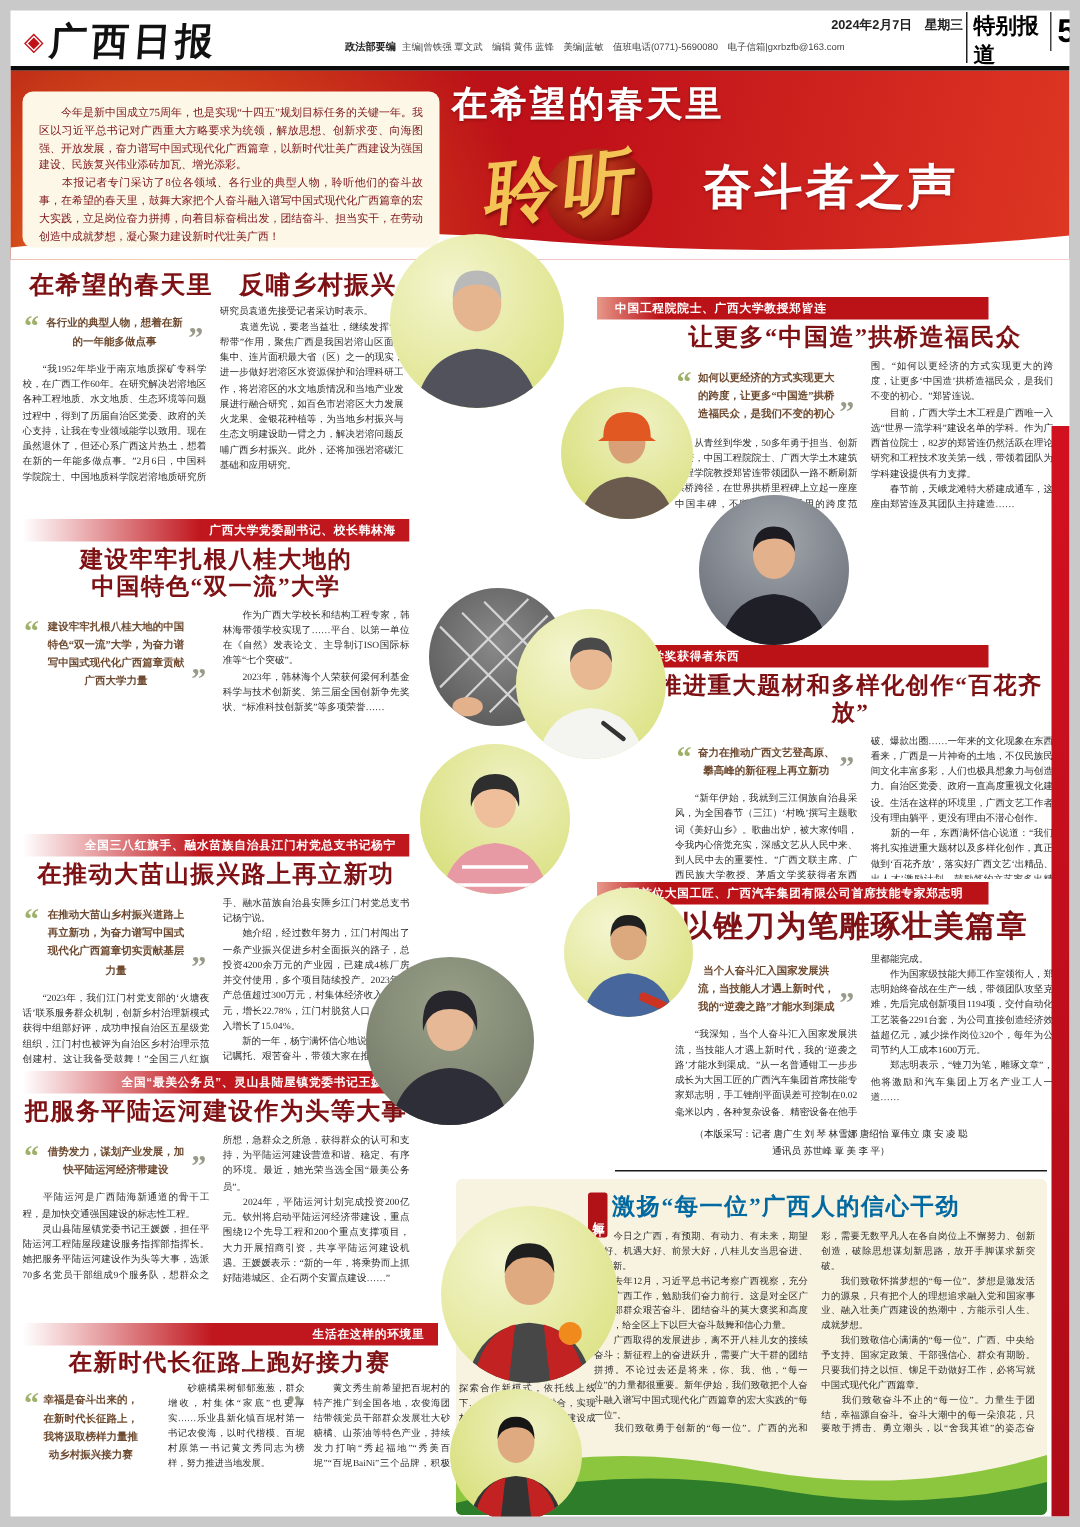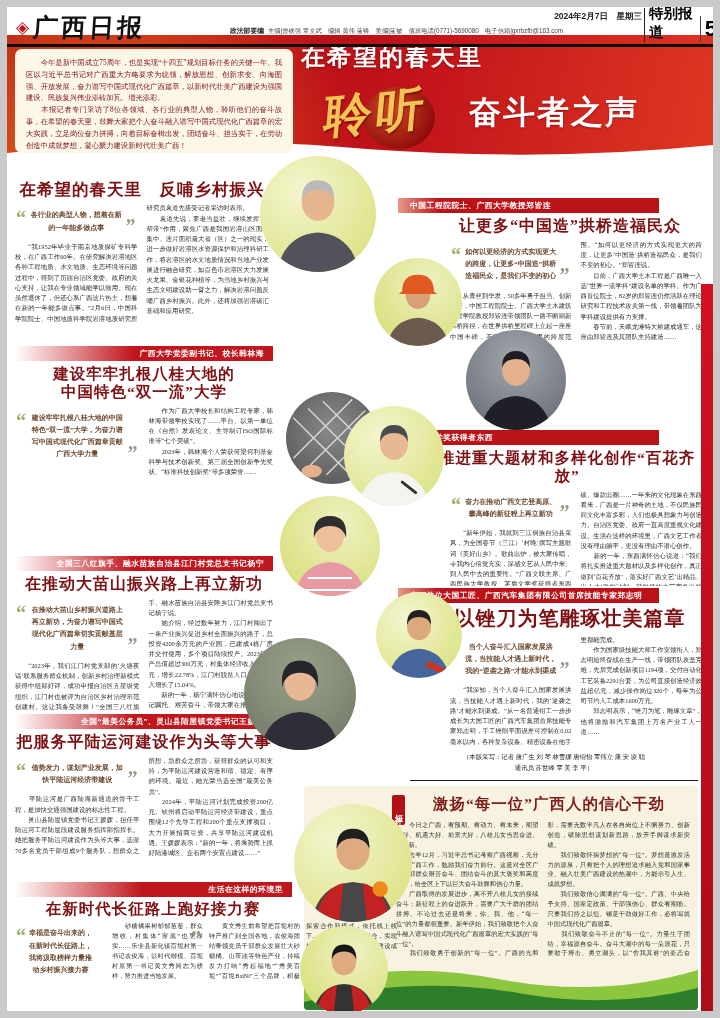--- a/index.html
+++ b/index.html
@@ -13,28 +13,28 @@
 
   
   .logo{position:absolute;left:16px;top:11px;display:flex;align-items:center;gap:4px;z-index:5;}
   .logo-diamond{color:#c01218;font-size:17px;line-height:1;}
   .logo-text{font-family:"Liberation Serif","DejaVu Serif",serif;font-weight:bold;font-size:25px;
              color:#111;letter-spacing:3px;transform:skewX(-4deg);}
   .staffline{position:absolute;left:230px;top:26px;width:410px;font-size:6.3px;color:#444;z-index:5;}
   .staffline b{color:#222;font-size:6.8px;margin-right:4px;}
   .dateline{position:absolute;left:420px;top:11px;width:222px;text-align:right;font-size:8.5px;
             font-weight:bold;color:#222;z-index:5;}
-  .sectionbox{position:absolute;left:644px;top:8px;width:68px;height:34px;display:flex;align-items:flex-end;
+  .sectionbox{position:absolute;left:644px;top:8px;width:68px;height:34px;display:flex;align-items:flex-start;
               border-left:1.5px solid #222;padding-left:4px;z-index:5;}
   .sec-name{font-weight:bold;font-size:14.5px;letter-spacing:0px;color:#000;}
   .sec-num{font-weight:bold;font-size:22px;color:#000;border-left:1px solid #444;padding-left:4px;margin-left:3px;}
   .mastrule{position:absolute;left:7px;top:44px;width:706px;height:3px;background:#0c0c0c;z-index:5;}
 
   
-  .banner{position:absolute;left:7px;top:35px;width:706px;height:126px;overflow:hidden;
+  .banner{position:absolute;left:7px;top:47px;width:706px;height:126px;overflow:hidden;
           background:
             radial-gradient(circle at 14% 102%, rgba(249,186,59,.95) 0%, rgba(236,110,31,.6) 16%, rgba(200,25,20,0) 40%),
             linear-gradient(102deg,#a80c12 0%,#c1121a 55%,#de3723 100%);}
   .sparkles{position:absolute;left:60px;bottom:26px;width:2px;height:2px;border-radius:50%;background:#ffe9a8;
             box-shadow:18px 6px 0 #ffe9a8,40px -4px 0 1px #fff3c8,70px 10px 0 #ffd98a,
             110px -2px 0 #ffe9a8,28px -14px 0 #ffdf9a,90px -12px 0 1px #fff,130px 4px 0 #ffd98a,55px 14px 0 #fff3c8;}
   .intro{position:absolute;left:8px;top:14px;width:256px;height:88px;background:#fdf7e7;border-radius:7px;
          padding:8px 11px;font-size:7.3px;line-height:1.62;color:#7c1216;text-align:justify;
          font-family:"Liberation Serif","DejaVu Serif",serif;white-space:pre-line;overflow:hidden;z-index:3;}
   .hl1{position:absolute;left:294px;top:6px;font-size:24px;font-weight:bold;color:#fff;letter-spacing:2px;
@@ -90,21 +90,21 @@
 
   
   .credits{position:absolute;left:408px;top:751px;width:292px;font-size:6.4px;line-height:1.75;color:#222;
            text-align:center;white-space:pre-line;z-index:2;font-family:"Liberation Serif","DejaVu Serif",serif;}
   .c-rule{position:absolute;left:410px;top:780px;width:288px;height:1px;background:#1a1a1a;z-index:2;}
   .commentary{position:absolute;left:304px;top:786px;width:394px;height:224px;background:#f8f3e1;
               border-radius:4px;overflow:hidden;z-index:1;}
   .c-badge{position:absolute;left:88px;top:9px;width:13px;height:30px;background:#b01217;color:#fff;
            writing-mode:vertical-rl;text-align:center;font-size:8px;font-weight:bold;border-radius:2px;
            letter-spacing:2px;line-height:13px;}
-  .c-title{margin:8px 8px 0 104px;text-align:center;font-size:15.5px;font-weight:bold;color:#7f1d1d;
+  .c-title{margin:8px 8px 0 104px;text-align:left;font-size:15.5px;font-weight:bold;color:#0369a1;
            font-family:"Liberation Serif","DejaVu Serif",serif;letter-spacing:1px;}
   .c-author{margin-left:104px;text-align:center;font-size:8px;font-weight:bold;letter-spacing:8px;color:#333;
             margin-top:3px;font-family:"Liberation Serif","DejaVu Serif",serif;}
   .c-body{margin:5px 8px 0 92px;column-count:2;column-gap:9px;font-size:6.25px;line-height:1.58;color:#2c2c2c;
           text-align:justify;white-space:pre-line;height:148px;overflow:hidden;
           font-family:"Liberation Serif","DejaVu Serif",serif;}
   .waves{position:absolute;left:0;bottom:0;width:394px;height:58px;}
 
   .redstrip{position:absolute;left:701px;top:284px;width:12px;height:727px;z-index:2;
             background:linear-gradient(180deg,#d21120,#ae0c18);}

